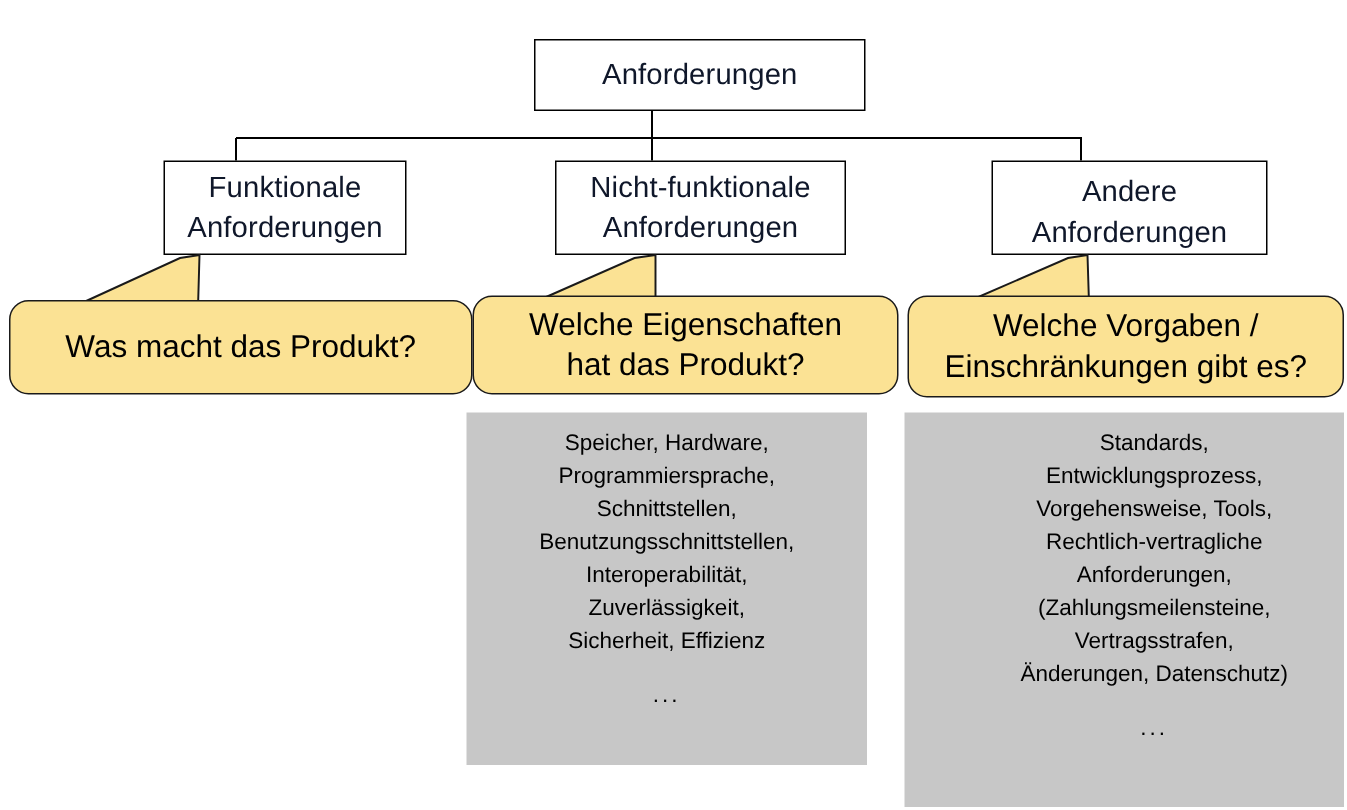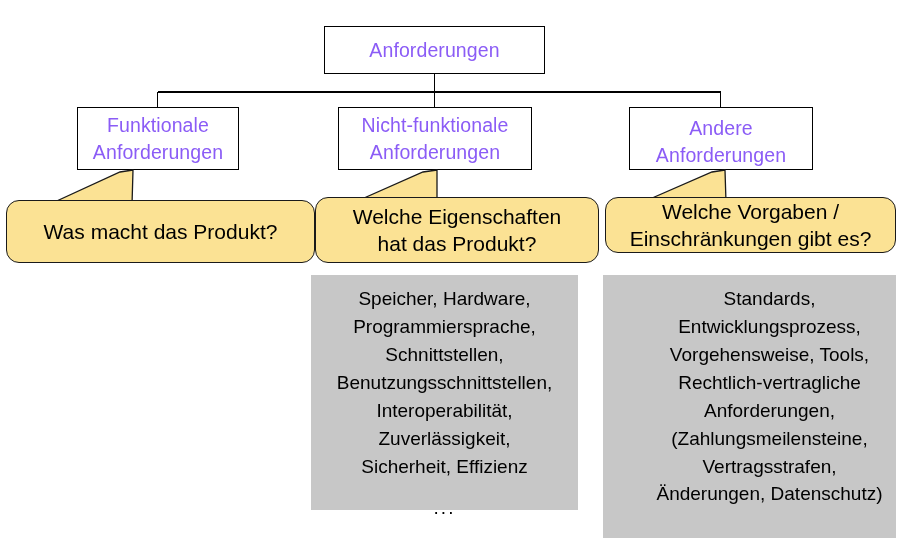--- a/index.html
+++ b/index.html
@@ -32,25 +32,26 @@
   
   .node {
     position: absolute;
     box-sizing: border-box;
     border: 1.4px solid #000000;
     background: #ffffff;
     display: flex;
     align-items: center;
     justify-content: center;
     text-align: center;
-    color: #8b5cf6;
+    color: #0f172a;
     font-size: 19.5px;
     line-height: 1.38;
     letter-spacing: 0.1px;
     z-index: 3;
+    margin-left: 32px;
   }
   .node-label { display: block; white-space: pre-line; }
 
   #node-root   { left: 324px; top: 26px;  width: 221px; height: 48px; }
   #node-func   { left: 77px;  top: 107px; width: 162px; height: 63px; text-align: center; }
   #node-nonf   { left: 338px; top: 107px; width: 194px; height: 63px; }
   #node-other  { left: 629px; top: 107px; width: 184px; height: 63px; align-items: flex-end; }
   .callout-tail {
     position: absolute;
     left: 0;
@@ -70,29 +71,29 @@
     text-align: center;
     color: #000000;
     font-size: 21px;
     line-height: 1.30;
     z-index: 6;
   }
   .callout-text { display: block; white-space: pre-line; }
 
   #callout-func  { left: 6px;   top: 200px; width: 309px; height: 63px; }
   #callout-nonf  { left: 315px; top: 197px; width: 284px; height: 66px; }
-  #callout-other { left: 605px; top: 197px; width: 291px; height: 56px; justify-content: center; }
+  #callout-other { left: 605px; top: 197px; width: 291px; height: 68px; justify-content: center; }
 
   
   .detail-panel {
     position: absolute;
     box-sizing: border-box;
     background: #c7c7c7;
     color: #000000;
-    font-size: 19px;
+    font-size: 15px;
     line-height: 1.47;
     text-align: center;
     z-index: 2;
     padding-top: 10px;
   }
   .detail-text { display: block; white-space: pre-line; }
   .detail-ellipsis { display: block; margin-top: 14px; letter-spacing: 2px; }
 
   #detail-nonf  { left: 311px; top: 275px; width: 267px; height: 235px; }
   #detail-other { left: 603px; top: 275px; width: 293px; height: 263px; padding-left: 40px; }

